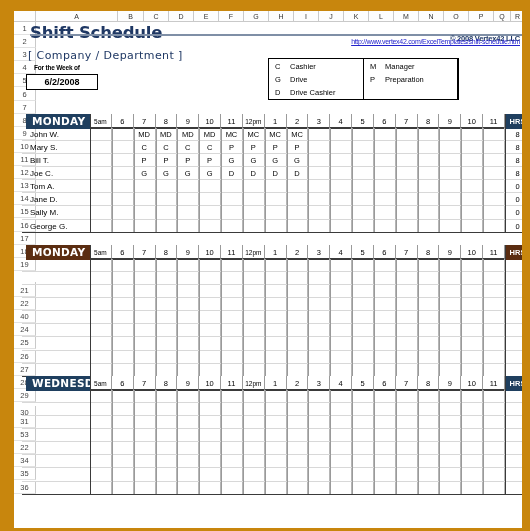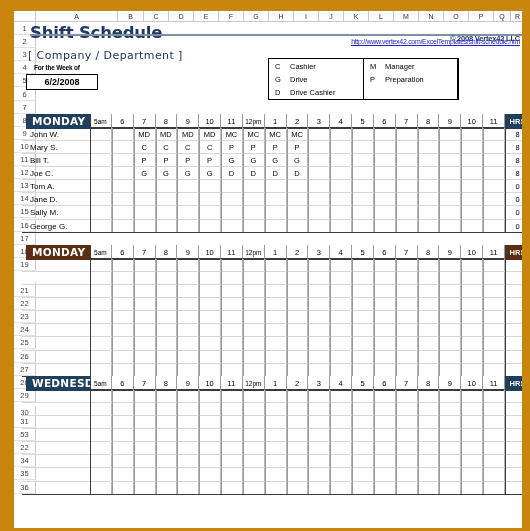--- a/index.html
+++ b/index.html
@@ -162,21 +162,21 @@
         <div class="rowhead" style="top: 168.2px; height: 13.1px; line-height: 13.1px;">13</div>
         <div class="rowhead" style="top: 181.3px; height: 13.1px; line-height: 13.1px;">14</div>
         <div class="rowhead" style="top: 194.4px; height: 13.1px; line-height: 13.1px;">15</div>
         <div class="rowhead" style="top: 207.5px; height: 13.1px; line-height: 13.1px;">16</div>
         <div class="rowhead" style="top: 220.6px; height: 13.1px; line-height: 13.1px;">17</div>
         <div class="rowhead" style="top: 233.7px; height: 13.1px; line-height: 13.1px;">18</div>
         <div class="rowhead" style="top: 246.8px; height: 13.1px; line-height: 13.1px;">19</div>
         <div class="rowhead" style="top: 271px; height: 13.1px; line-height: 13.1px; text-align: center;">20</div>
         <div class="rowhead" style="top: 273px; height: 13.1px; line-height: 13.1px;">21</div>
         <div class="rowhead" style="top: 286.1px; height: 13.1px; line-height: 13.1px;">22</div>
-        <div class="rowhead" style="top: 299.2px; height: 13.1px; line-height: 13.1px;">23</div>
+        <div class="rowhead" style="top: 299.2px; height: 13.1px; line-height: 13.1px;">40</div>
         <div class="rowhead" style="top: 312.3px; height: 13.1px; line-height: 13.1px;">24</div>
         <div class="rowhead" style="top: 325.4px; height: 13.1px; line-height: 13.1px;">25</div>
         <div class="rowhead" style="top: 338.5px; height: 13.1px; line-height: 13.1px;">26</div>
         <div class="rowhead" style="top: 351.6px; height: 13.1px; line-height: 13.1px;">27</div>
         <div class="rowhead" style="top: 364.7px; height: 13.1px; line-height: 13.1px;">28</div>
         <div class="rowhead" style="top: 377.8px; height: 13.1px; line-height: 13.1px;">29</div>
         <div class="rowhead" style="top: 395px; height: 13.1px; line-height: 13.1px; text-decoration: underline;">30</div>
         <div class="rowhead" style="top: 404px; height: 13.1px; line-height: 13.1px;">31</div>
         <div class="rowhead" style="top: 417.1px; height: 13.1px; line-height: 13.1px;">53</div>
         <div class="rowhead" style="top: 430.2px; height: 13.1px; line-height: 13.1px;">22</div>

